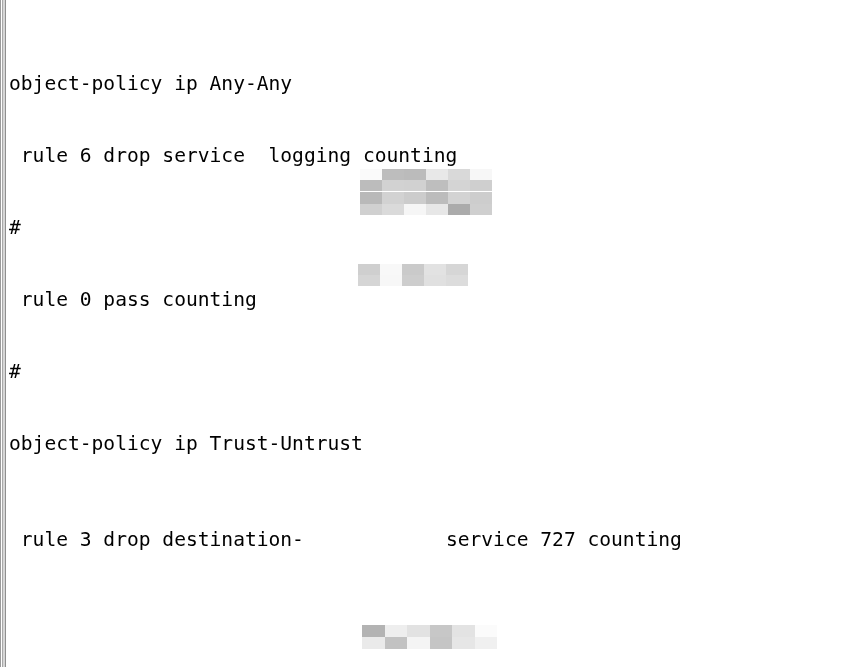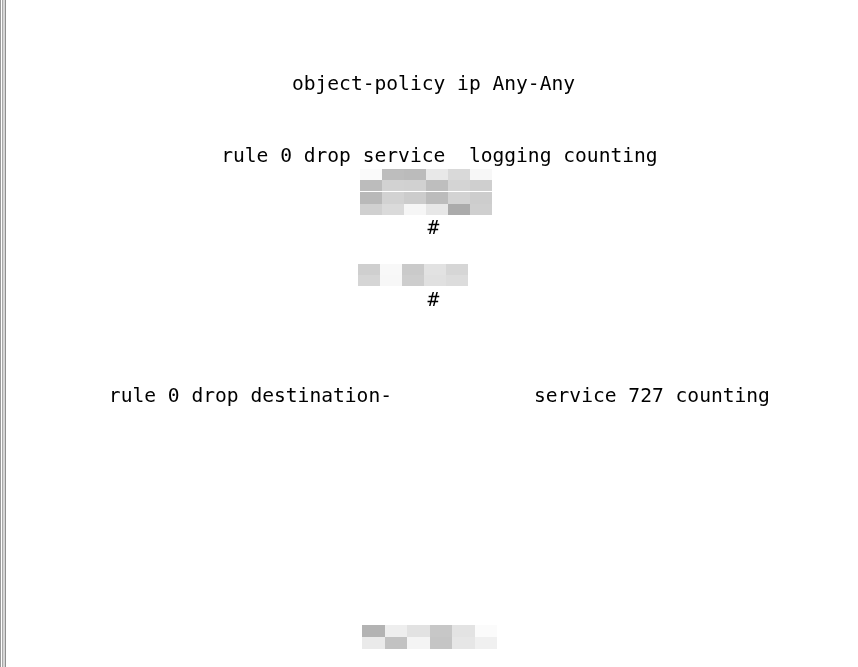--- a/index.html
+++ b/index.html
@@ -15,21 +15,20 @@
     font-family: "DejaVu Sans Mono", "Liberation Mono", monospace;
   }
 
   
   #console-frame {
     position: relative;
     width: 858px;
     height: 667px;
     background: #ffffff;
     box-sizing: border-box;
-    text-align: center;
   }
 
   
   #left-bevel {
     position: absolute;
     left: 0;
     top: 0;
     width: 9px;
     height: 667px;
     background: #ffffff;
@@ -101,25 +100,27 @@
     <div class="bev bev-b"></div>
     <div class="bev bev-c"></div>
     <div class="bev bev-d"></div>
     <div class="bev bev-e"></div>
     <div class="bev bev-f"></div>
   </div>
 
   <div id="output-text">
 
     <div class="line"><span class="txt">object-policy ip Any-Any</span></div>
-    <div class="line"><span class="txt"> rule 0 drop service  logging counting</span></div>
+    <div class="line"><span class="txt"> rule 6 drop service  logging counting</span></div>
     <div class="line"><span class="txt">#</span></div>
+    <div class="line"><span class="txt"> rule 0 pass counting</span></div>
     <div class="line"><span class="txt">#</span></div>
+    <div class="line"><span class="txt">object-policy ip Trust-Untrust</span></div>
 
-    <div class="line"><span class="txt"> rule 0 drop destination-</span><span class="txt" style="padding-left:142px">service 727 counting</span></div>
+    <div class="line"><span class="txt"> rule 3 drop destination-</span><span class="txt" style="padding-left:142px">service 727 counting</span></div>
 
     
 
     
     
 
     
 
     
     

